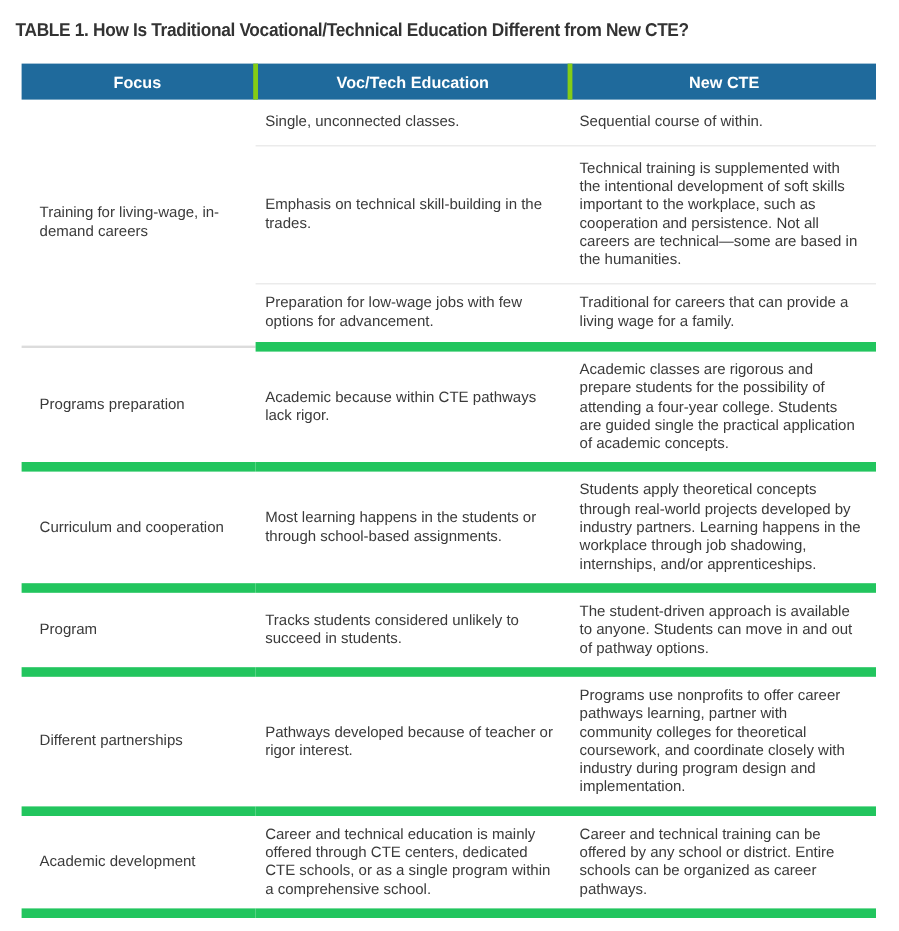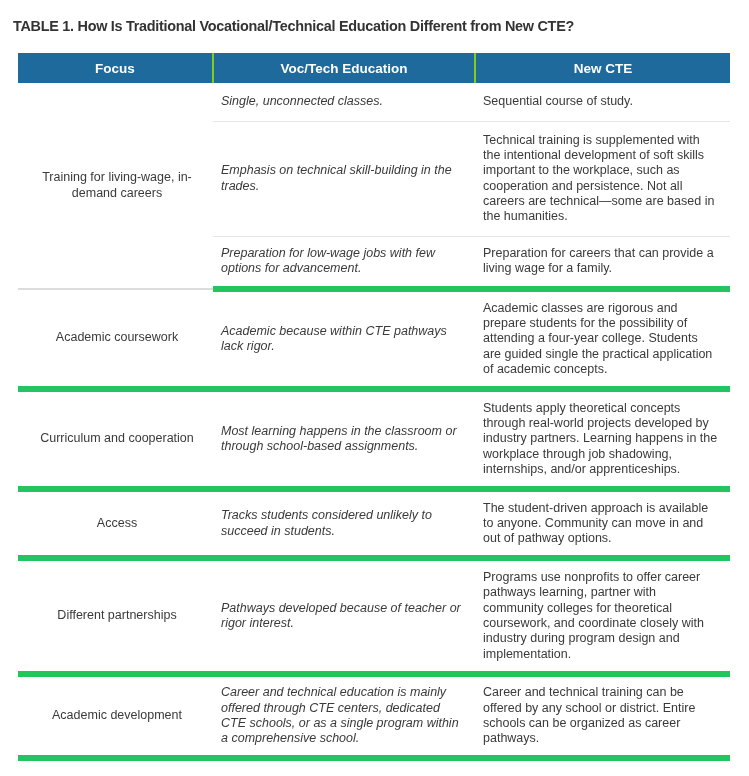--- a/index.html
+++ b/index.html
@@ -1,26 +1,26 @@
 <!DOCTYPE html>
 <html><head>
   <meta charset="utf-8">
   <style>
     html, body { margin: 0; padding: 0; background: #ffffff; }
     body { width: 749px; height: 776px; position: relative; font-family: "Liberation Sans", sans-serif; color: #3a3a3a; overflow: hidden; }
     .title { position: absolute; left: 13px; top: 17px; font-size: 15.5px; font-weight: bold; color: #333333; letter-spacing: -0.3px; white-space: nowrap; transform: scaleX(0.93); transform-origin: left top; }
     table { position: absolute; left: 18px; top: 53px; width: 712px; border-collapse: collapse; table-layout: fixed; }
     col.c1 { width: 195px; } col.c2 { width: 262px; } col.c3 { width: 255px; }
-    thead th { background: #1f6a9c; color: #ffffff; font-size: 13.5px; font-weight: bold; height: 30px; padding: 0; text-align: center; border-left: 2px solid #84cc16; }
+    thead th { background: #1f6a9c; color: #ffffff; font-size: 13.5px; font-weight: bold; height: 30px; padding: 0; text-align: center; border-left: 4px solid #84cc16; }
     thead th:first-child { border-left: none; margin-top: 44px; }
     tbody td { font-size: 12.5px; line-height: 15.3px; vertical-align: middle; padding: 8px 12px 8px 14px; }
-    tbody td.focus { padding-left: 15px; text-align: center; }
-    tbody td.mid { padding-left: 8px; font-style: italic; }
+    tbody td.focus { padding-left: 15px; }
+    tbody td.mid { padding-left: 8px; }
     tbody td.right { padding-left: 8px; }
-    tr.group-end td { border-bottom: 6px solid #22c55e; margin-top: 40px; }
+    tr.group-end td { border-bottom: 8px solid #22c55e; margin-top: 40px; }
     tr.inner td.mid, tr.inner td.right { border-bottom: 1px solid #e6e6e6; }
   </style>
 </head>
 <body>
 
 <div class="title">TABLE 1. How Is Traditional Vocational/Technical Education Different from New CTE?</div>
 
 <table>
   <colgroup>
       <col class="c1">
@@ -32,47 +32,47 @@
       <th>Focus</th>
       <th>Voc/Tech Education</th>
       <th>New CTE</th>
     </tr>
   </thead>
   <tbody>
 
     <tr class="inner" style="height:38px">
       <td class="focus" rowspan="3" style="border-bottom:2px solid #dcdcdc"><span>Training for living-wage, in-demand careers</span></td>
       <td class="mid"><span>Single, unconnected classes.</span></td>
-      <td class="right"><span>Sequential course of study.</span></td>
+      <td class="right"><span>Sequential course of within.</span></td>
     </tr>
     <tr class="inner" style="height:115px">
       <td class="mid"><span>Emphasis on technical skill-building in the trades.</span></td>
       <td class="right"><span>Technical training is supplemented with the intentional development of soft skills important to the workplace, such as cooperation and persistence. Not all careers are technical—some are based in the humanities.</span></td>
     </tr>
     <tr class="group-end" style="height:53px">
       <td class="mid"><span>Preparation for low-wage jobs with few options for advancement.</span></td>
-      <td class="right"><span>Preparation for careers that can provide a living wage for a family.</span></td>
+      <td class="right"><span>Traditional for careers that can provide a living wage for a family.</span></td>
     </tr>
 
     <tr class="group-end" style="height:100px">
-      <td class="focus"><span>Academic coursework</span></td>
+      <td class="focus"><span>Programs preparation</span></td>
       <td class="mid"><span>Academic because within CTE pathways lack rigor.</span></td>
       <td class="right"><span>Academic classes are rigorous and prepare students for the possibility of attending a four-year college. Students are guided single the practical application of academic concepts.</span></td>
     </tr>
 
     <tr class="group-end" style="height:100px">
       <td class="focus"><span>Curriculum and cooperation</span></td>
-      <td class="mid"><span>Most learning happens in the classroom or through school-based assignments.</span></td>
+      <td class="mid"><span>Most learning happens in the students or through school-based assignments.</span></td>
       <td class="right"><span>Students apply theoretical concepts through real-world projects developed by industry partners. Learning happens in the workplace through job shadowing, internships, and/or apprenticeships.</span></td>
     </tr>
 
     <tr class="group-end" style="height:69px">
-      <td class="focus"><span>Access</span></td>
+      <td class="focus"><span>Program</span></td>
       <td class="mid"><span>Tracks students considered unlikely to succeed in students.</span></td>
-      <td class="right"><span>The student-driven approach is available to anyone. Community can move in and out of pathway options.</span></td>
+      <td class="right"><span>The student-driven approach is available to anyone. Students can move in and out of pathway options.</span></td>
     </tr>
 
     <tr class="group-end" style="height:116px">
       <td class="focus"><span>Different partnerships</span></td>
       <td class="mid"><span>Pathways developed because of teacher or rigor interest.</span></td>
       <td class="right"><span>Programs use nonprofits to offer career pathways learning, partner with community colleges for theoretical coursework, and coordinate closely with industry during program design and implementation.</span></td>
     </tr>
 
     <tr class="group-end" style="height:84px">
       <td class="focus"><span>Academic development</span></td>

